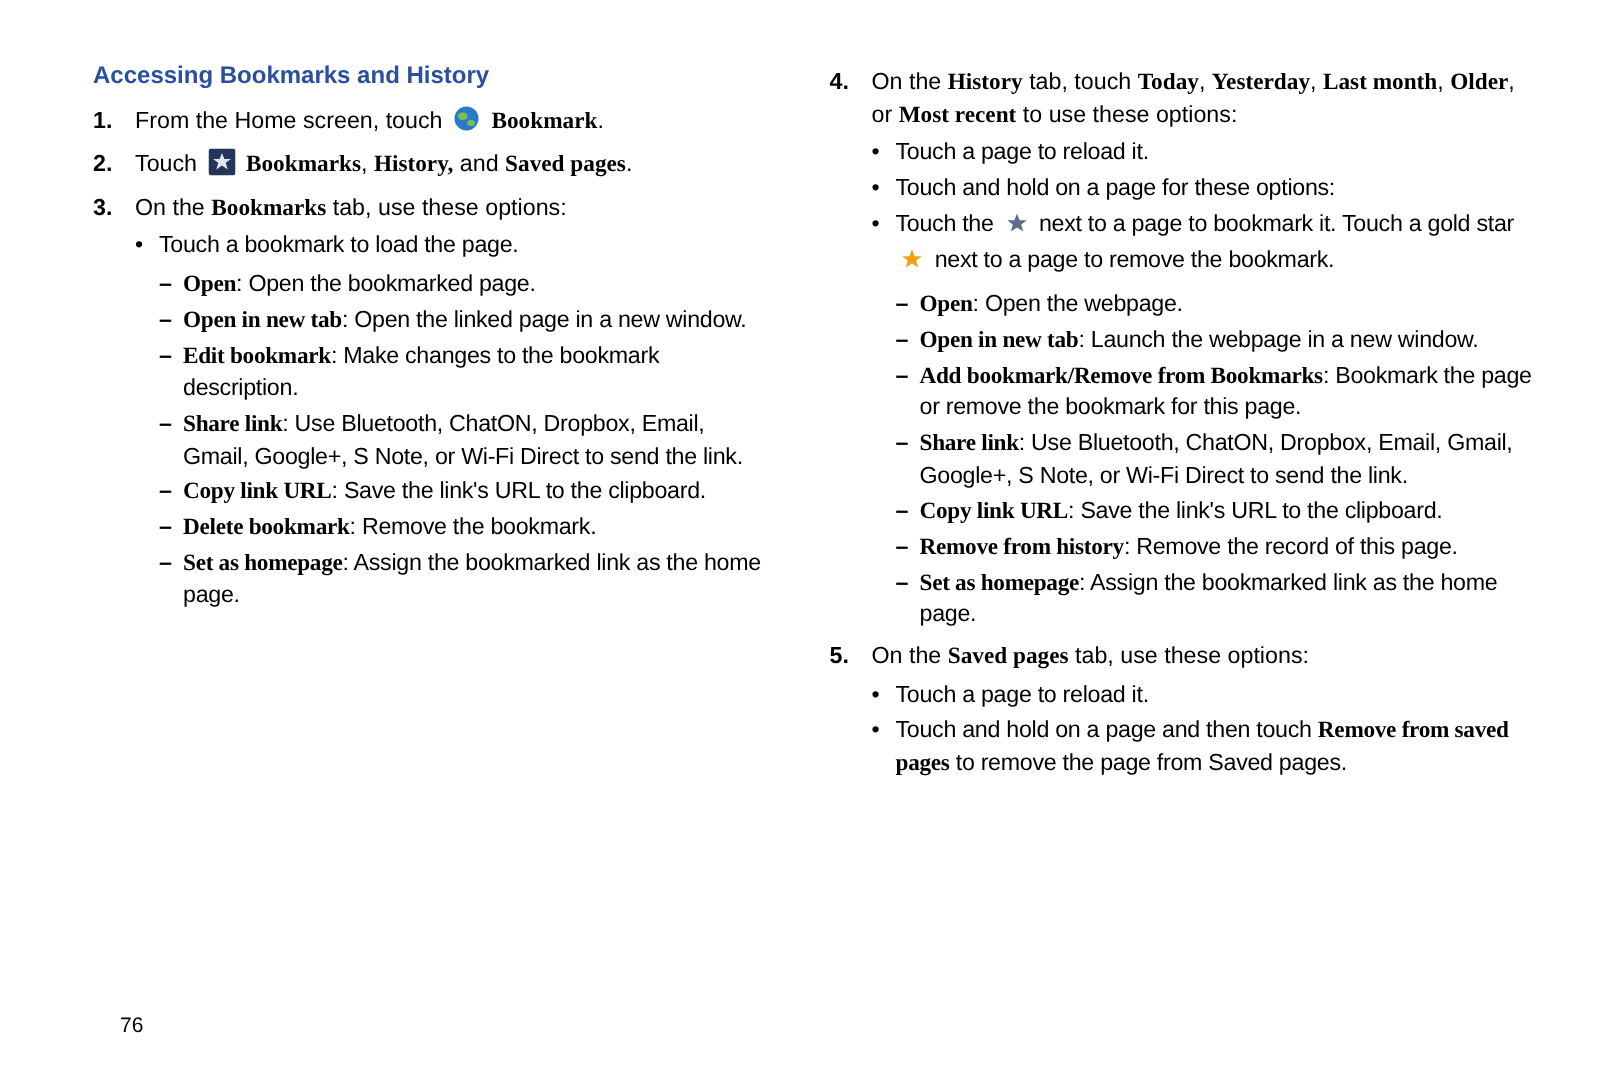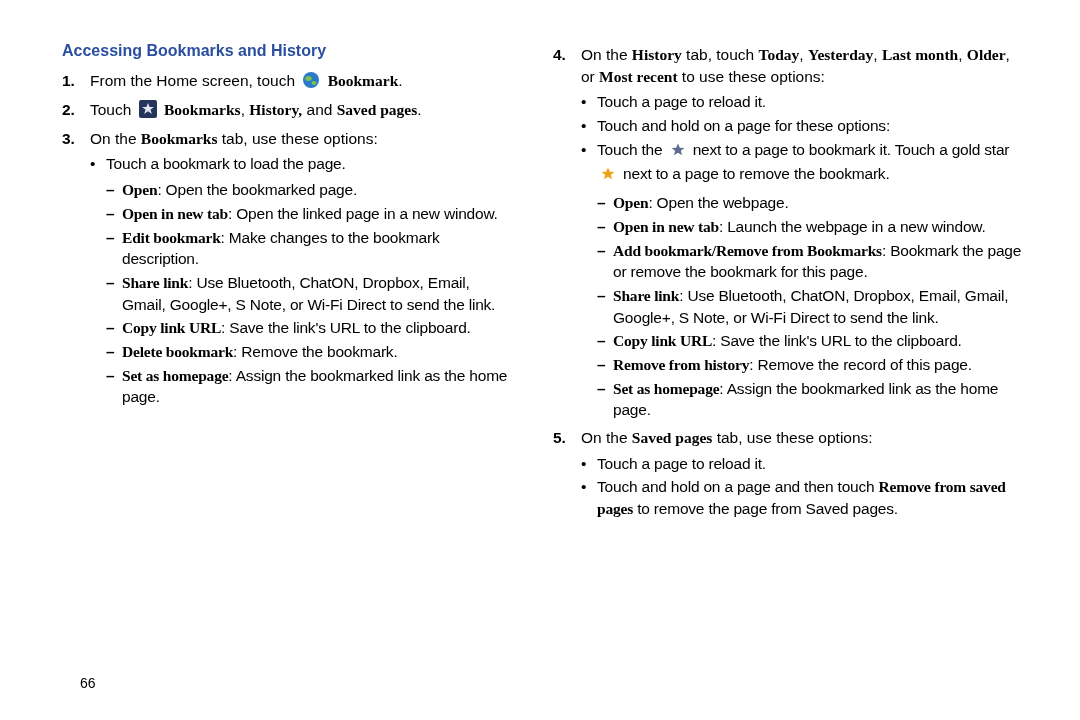--- a/index.html
+++ b/index.html
@@ -236,14 +236,14 @@
               <div class="mark"></div>
               <div class="body condensed">
             <span>Touch and hold on a page and then touch </span><span class="b">Remove from saved pages</span><span> to remove the page from Saved pages.</span>
           </div>
             </div>
         </div>
       </div>
     </div>
   </div>
 
-  <div class="page-num">66</div>
+  <div class="page-num">76</div>
 </div>
 
 </body></html>

